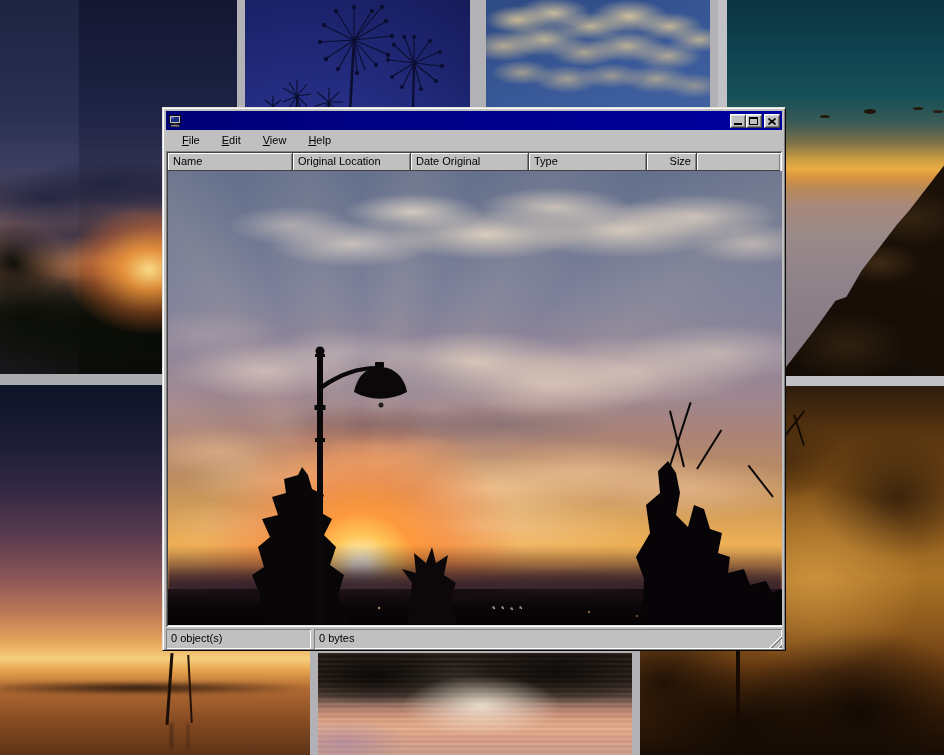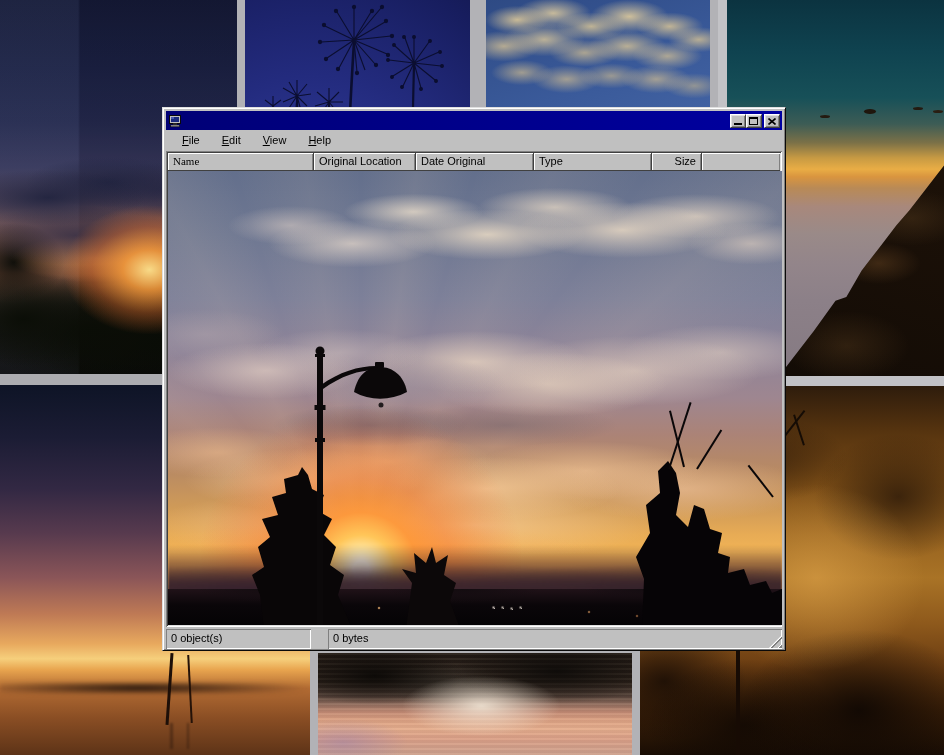--- a/index.html
+++ b/index.html
@@ -108,21 +108,21 @@
   .wbtn .g-max{position:absolute;left:2px;top:2px;width:9px;height:8px;border:1px solid #000;border-top:2px solid #000;box-sizing:border-box;}
   .wbtn svg{position:absolute;left:3px;top:3px;}
   #menubar{height:19px;display:flex;align-items:center;padding-left:1px;margin-top:1px;}
   .menu-item{padding:2px 7px 3px 7px;margin-left:8px;}
   #listctl{margin-top:1px;height:476px;background:#c0c0c0;box-sizing:border-box;padding:2px;
     box-shadow:inset 1px 1px 0 #808080, inset -1px -1px 0 #fff, inset 2px 2px 0 #404040, inset -2px -2px 0 #dfdfdf;}
   #hdr{display:flex;height:18px;}
   .hcell{background:#c0c0c0;box-sizing:border-box;padding:2px 5px 0 5px;white-space:nowrap;overflow:hidden;
     border-right:1px solid #404040;border-bottom:1px solid #404040;
     box-shadow:inset 1px 1px 0 #fff, inset -1px 0 0 #808080;}
-  .c-name{width:146px;font-family:Liberation Serif, serif;} .c-loc{width:102px;} .c-date{width:118px;} .c-type{width:118px;}
+  .c-name{width:125px;} .c-loc{width:118px;} .c-date{width:118px;} .c-type{width:118px;}
   .c-size{width:50px;text-align:right;} .c-fill{flex:1;border-right:none;}
   #viewport{position:relative;width:614px;height:454px;overflow:hidden;background:#06050a;}
 
   
   #scene{position:absolute;inset:0;
     background:linear-gradient(180deg,#636f8c 0%,#6f7892 14%,#7d8099 28%,#8f8498 40%,#9e8690 50%,#ab8377 58%,#b88a63 66%,#cf9a58 74%,#e7ab55 80%,#f2b457 84%,#e09a4d 88%,#c47d42 92%,#a8663a 100%);}
   #rays{position:absolute;inset:0;opacity:.9;
     background:conic-gradient(from 0deg at 31.5% 87%,
       rgba(255,225,185,0) 0deg, rgba(255,225,185,.10) 8deg, rgba(255,225,185,0) 16deg,
       rgba(255,225,185,.08) 26deg, rgba(255,225,185,0) 36deg,
@@ -187,21 +187,21 @@
   #rtree{left:0;top:0;width:614px;height:458px;background:#060406;
     clip-path:polygon(474px 458px,476px 408px,468px 386px,482px 362px,478px 334px,492px 322px,490px 300px,500px 290px,508px 302px,512px 322px,508px 344px,520px 356px,526px 334px,536px 338px,542px 358px,554px 362px,550px 382px,562px 386px,560px 402px,576px 398px,582px 414px,598px 410px,604px 422px,614px 418px,614px 458px);}
   .twig{position:absolute;width:2px;background:#0a0708;transform-origin:bottom center;}
   #tw1{left:500px;top:228px;height:70px;transform:rotate(18deg);}
   #tw2{left:515px;top:238px;height:58px;transform:rotate(-14deg);}
   #tw3{left:528px;top:252px;height:46px;transform:rotate(32deg);}
   #tw4{left:604px;top:286px;height:40px;transform:rotate(-38deg);}
   #lamp{left:120px;top:174px;width:150px;height:284px;}
 
   
-  #statusbar{display:flex;gap:17px;height:20px;margin-top:2px;position:relative;}
+  #statusbar{display:flex;gap:3px;height:20px;margin-top:2px;position:relative;}
   .spanel{box-shadow:inset 1px 1px 0 #808080, inset -1px -1px 0 #fff;padding:3px 2px 0 5px;box-sizing:border-box;height:20px;}
   #sp1{width:145px;} #sp2{flex:1;}
   #grip{position:absolute;right:0;bottom:1px;width:13px;height:13px;
     background:repeating-linear-gradient(135deg, transparent 0 3px, #fff 3px 4px, #808080 4px 6px);
     clip-path:polygon(100% 0, 100% 100%, 0 100%);}
 </style>
 </head>
 <body>
 
 <div id="bgA" class="abs"></div>

